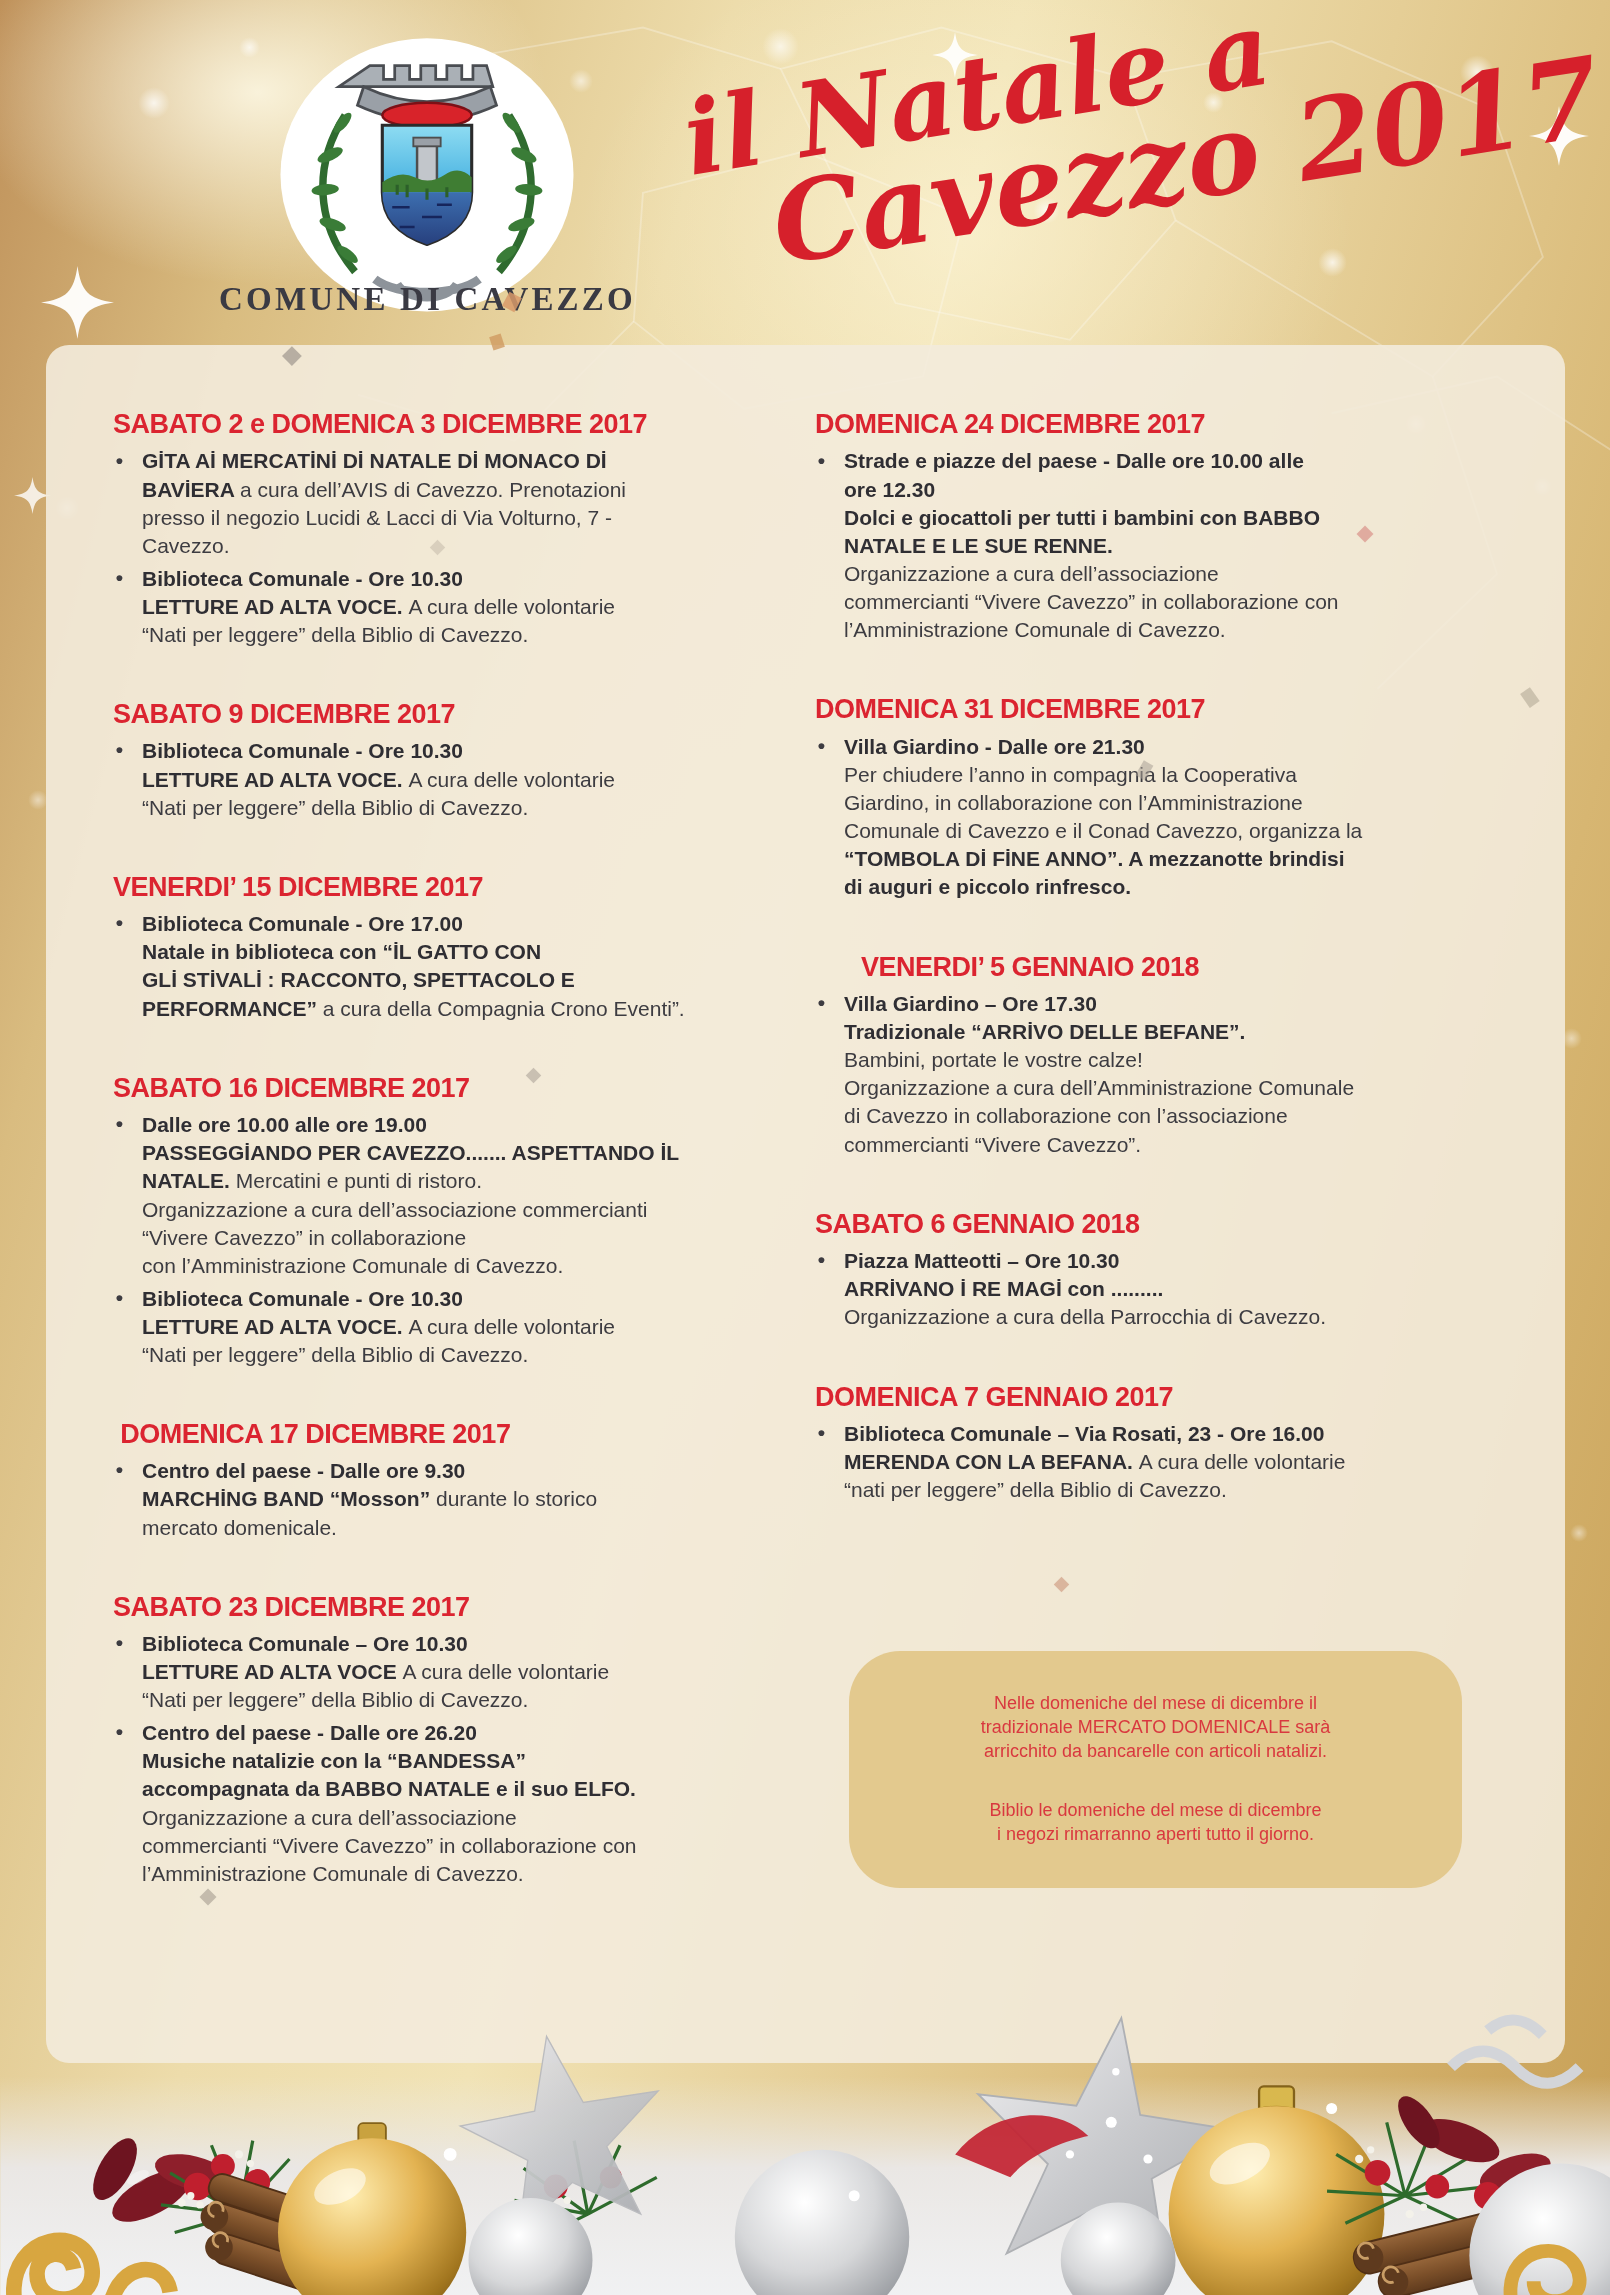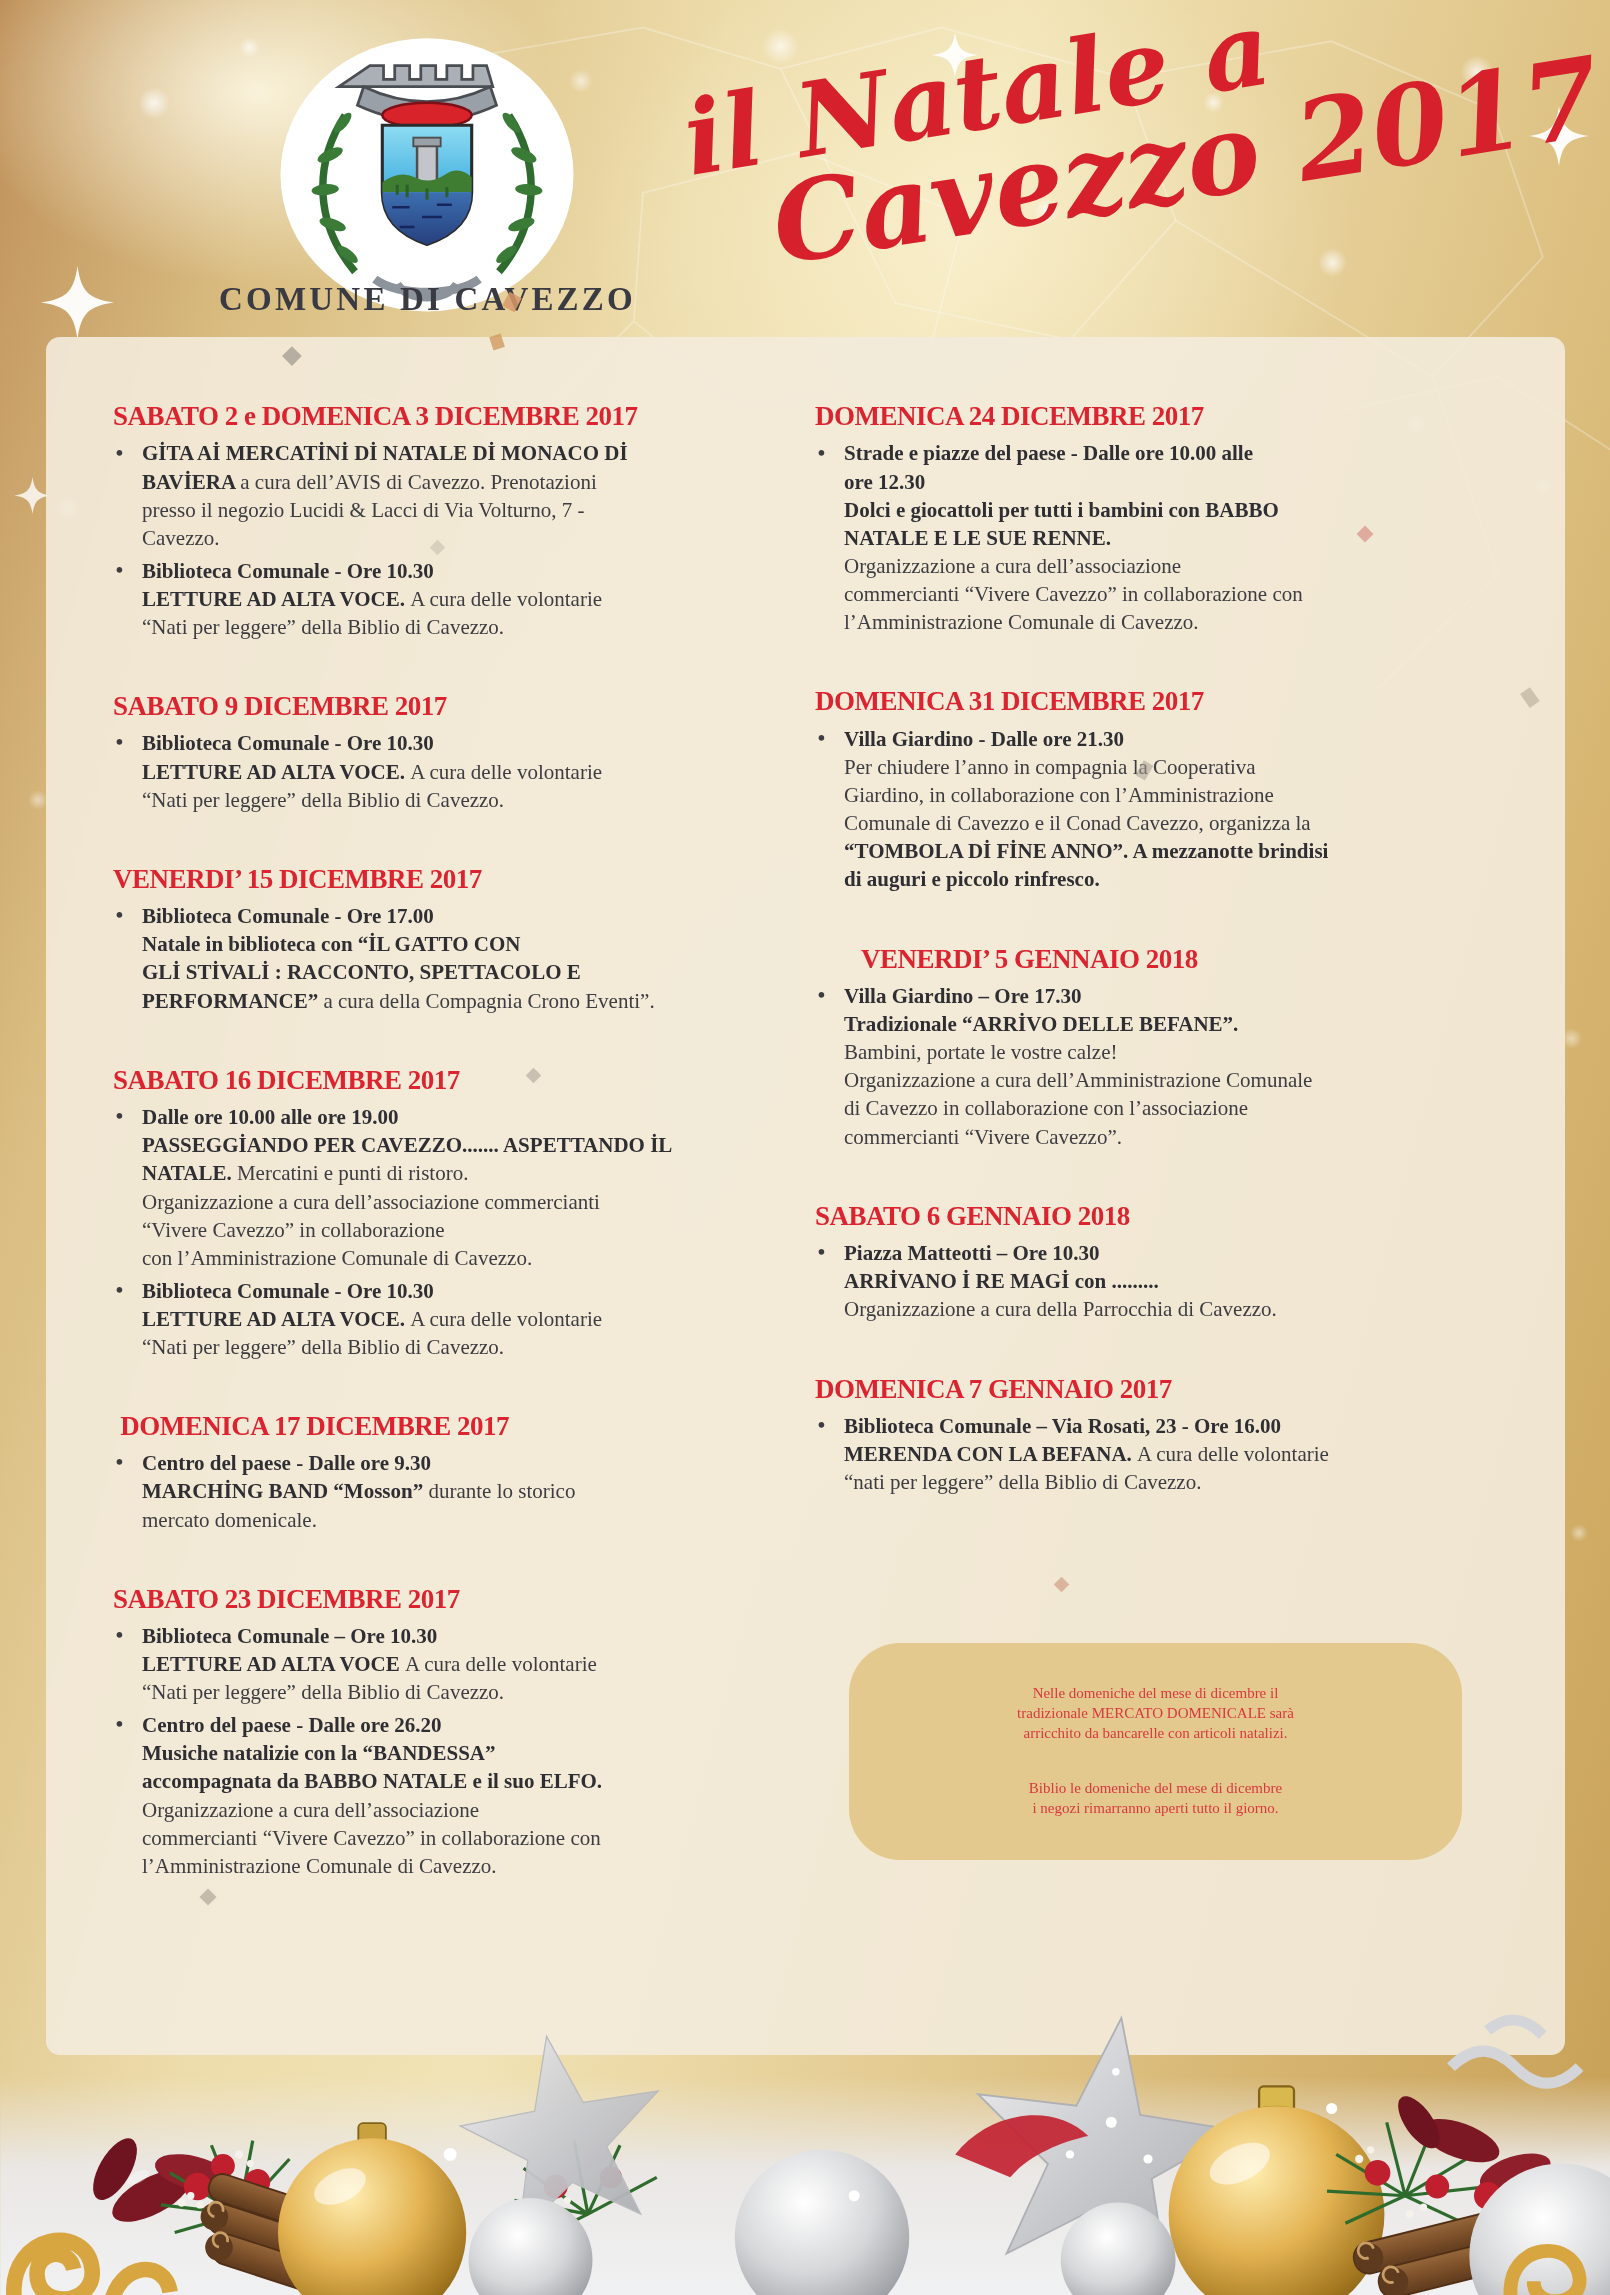--- a/index.html
+++ b/index.html
@@ -21,37 +21,37 @@
   .logo{position:absolute;left:278px;top:33px;width:298px;height:285px;z-index:2;}
   .municipality{position:absolute;left:129px;top:281px;width:597px;z-index:2;text-align:center;
     font-family:"Liberation Serif",serif;font-weight:700;font-size:33px;letter-spacing:3.2px;
     color:var(--municipality-text,#3a3a43);white-space:nowrap;}
   .title-script{position:absolute;left:657px;top:32px;width:955px;z-index:2;
     transform:rotate(-9deg);transform-origin:40% 50%;
     color:var(--script-red,#d6202b);font-family:"DejaVu Serif",serif;font-style:italic;font-weight:700;line-height:1.02;}
   .title-line1{font-size:102px;margin-left:32px;}
   .title-line2{font-size:110px;margin-left:106px;margin-top:-8.3px;}
 
-  .panel{position:absolute;left:46px;top:337px;width:1519px;height:1718px;z-index:2;
-    border-radius:14px;background:rgba(243,235,219,0.90);font-family:Liberation Serif, serif;}
+  .panel{position:absolute;left:46px;top:345px;width:1519px;height:1718px;z-index:2;
+    border-radius:23px;background:rgba(243,235,219,0.90);}
   .col{position:absolute;top:65px;}
   .col-left{left:67px;width:682px;}
   .col-right{left:769px;width:712px;}
   .event-section{margin:0 0 51px 0;}
   .event-heading{font-size:27px;font-weight:700;letter-spacing:-0.5px;line-height:1.08;
     margin:0 0 8.3px 0;color:var(--heading-red,#db2430);}
   .event-item{position:relative;padding-left:29px;margin:0 0 4.6px 0;
     font-size:21px;line-height:1.34;color:var(--body-text,#3d3c41);white-space:pre-line;}
   .event-item::before{content:"\2022";position:absolute;left:2.8px;top:-0.9px;font-weight:700;}
   .run-bold{font-weight:700;color:var(--body-bold,#2f2e33);}
 
   .note-box{position:absolute;left:803px;top:1306px;width:613px;z-index:2;
     border-radius:51px;background:var(--note-bg,#e3c98e);
     padding:41px 32px;box-sizing:border-box;text-align:center;}
-  .note-box p{margin:0;font-size:15px;line-height:1.33;color:var(--note-text,#d9383f);white-space:pre-line;}
+  .note-box p{margin:0;font-size:18px;line-height:1.33;color:var(--note-text,#d9383f);white-space:pre-line;}
   .note-box p + p{margin-top:35px;}
 
   .decor{position:absolute;left:0;top:1957px;z-index:6;pointer-events:none;}
 </style>
 </head>
 <body>
 
 <div class="page">
 
   <svg class="weblines" width="1611" height="2305" viewBox="0 0 3508 5020">

